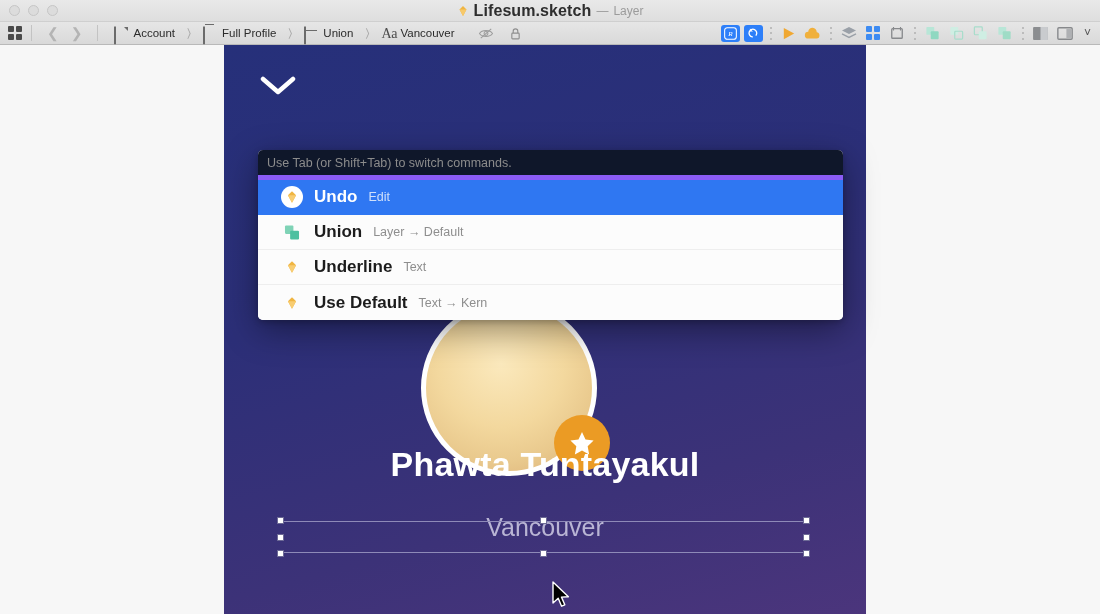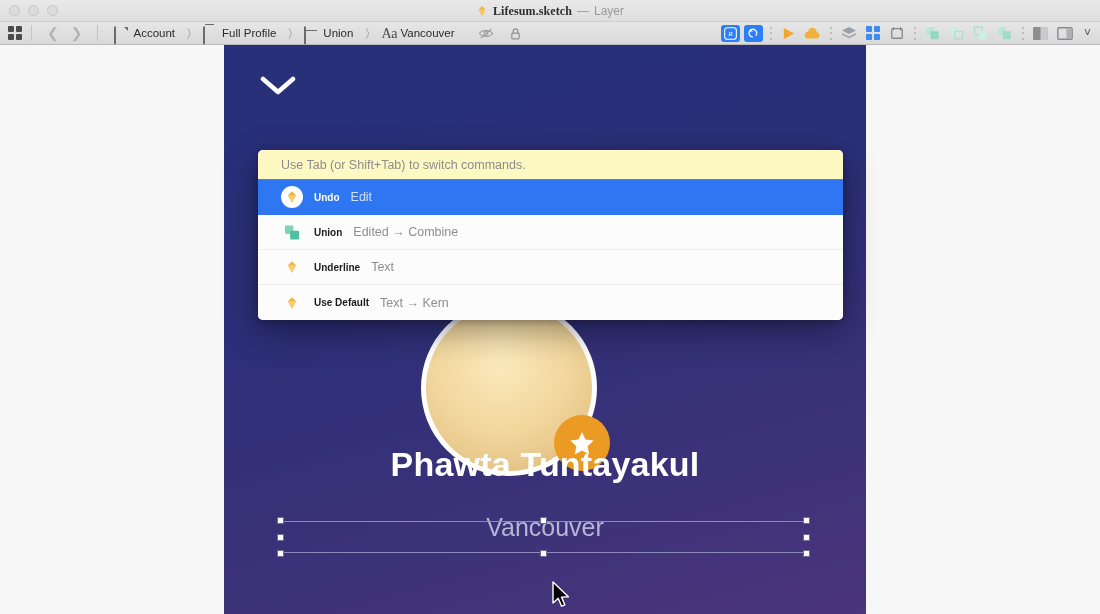--- a/index.html
+++ b/index.html
@@ -22,21 +22,21 @@
   .traffic { display: flex; gap: 8px; padding-left: 9px; }
   .light {
     width: 11px; height: 11px; border-radius: 50%;
     background: #dcdcdc; border: 1px solid #c6c6c6;
   }
   .title-center {
     position: absolute; left: 0; right: 0; top: 0; height: 22px;
     display: flex; align-items: center; justify-content: center;
     gap: 5px; pointer-events: none;
   }
-  .title-text { font-size: 12px; color: #2e2e2e; font-weight: 600; letter-spacing: .1px; font-family: Liberation Serif, serif;}
+  .title-text { font-size: 16px; color: #2e2e2e; font-weight: 600; letter-spacing: .1px;}
   .title-edited { font-size: 12px; color: #9b9b9b; }
 
   
   .toolbar {
     position: absolute; left: 0; top: 22px; width: 1100px; height: 23px;
     background: linear-gradient(to bottom, #e6e6e6 0%, #d9d9d9 100%);
     border-bottom: 1px solid #b9b9b9;
     display: flex; align-items: center;
   }
   .tb-left { display: flex; align-items: center; gap: 0px; padding-left: 8px; }
@@ -133,33 +133,33 @@
   }
   .p-query { font-size: 23px; letter-spacing: .2px; display:flex; align-items:baseline; }
   .q-token { color: #5a8ee0; }
   .q-rest { color: #1d1d1d; margin-left: 7px; }
   .caret {
     display:inline-block; width:1.5px; height:24px; background:#222;
     margin-left: 1px; position: relative; top: 3px;
   }
   .p-more { margin-left: auto; color: #5a8ee0; font-size: 22px; letter-spacing: 1.5px; line-height: 0; padding-bottom: 8px;}
   .p-hint {
-    height: 30px; display: flex; align-items: center; padding-left: 23px;
-    background: #fef9c3; color: #8c8c8c; font-size: 12.5px;
-    border-bottom: 1px solid #8b5cf6;
+    height: 30px; display: flex; align-items: center; padding-left: 9px;
+    background: #0f172a; color: #8c8c8c; font-size: 12.5px;
+    border-bottom: 5px solid #8b5cf6;
   }
   .p-row {
     height: 35px; display: flex; align-items: center; padding-left: 23px;
     border-bottom: 1px solid #eeeeee; background: #fcfcfc;
   }
   .p-row:last-child { border-bottom: none; }
   .p-row.sel { background: #2f77f2; border-bottom-color:#2f77f2; }
   .r-ico { width: 22px; height: 22px; display:flex; align-items:center; justify-content:center; flex:0 0 auto; }
   .r-ico.circled { background:#fff; border-radius:50%; }
-  .r-title { font-size: 10px; color: #1c1c1c; font-weight: 700; margin-left: 11px; white-space: nowrap; }
+  .r-title { font-size: 17px; color: #1c1c1c; font-weight: 700; margin-left: 11px; white-space: nowrap; }
   .r-path { font-size: 12.5px; color: #8e8e8e; margin-left: 11px; white-space: nowrap; }
   .p-row.sel .r-title { color: #ffffff; }
   .p-row.sel .r-path { color: #cfe0fb; }
 
   
   .cursor { position: absolute; left: 551px; top: 536px; width: 20px; height: 28px; }
 </style>
 </head>
 <body>
 
@@ -385,21 +385,21 @@
       </div>
 
       <div class="p-row">
         <span class="r-ico">
           <svg width="16" height="15" viewBox="0 0 16 16">
               <rect x="0.5" y="0.5" width="9" height="9" rx="1.2" fill="#7fd3b6"></rect>
               <rect x="6" y="6" width="9.5" height="9.5" rx="1.2" fill="#4cc0a0"></rect>
             </svg>
         </span>
         <span class="r-title">Union</span>
-        <span class="r-path">Edited → Combine</span>
+        <span class="r-path">Layer → Default</span>
       </div>
 
 
       <div class="p-row">
         <span class="r-ico">
           <svg width="14" height="14" viewBox="0 0 24 24">
               <path d="M5 9 L12 2 L19 9 L12 22 Z" fill="#f0b541"></path>
               <path d="M5 9 L19 9 L12 22 Z" fill="#f8cd72"></path>
             </svg>
         </span>

